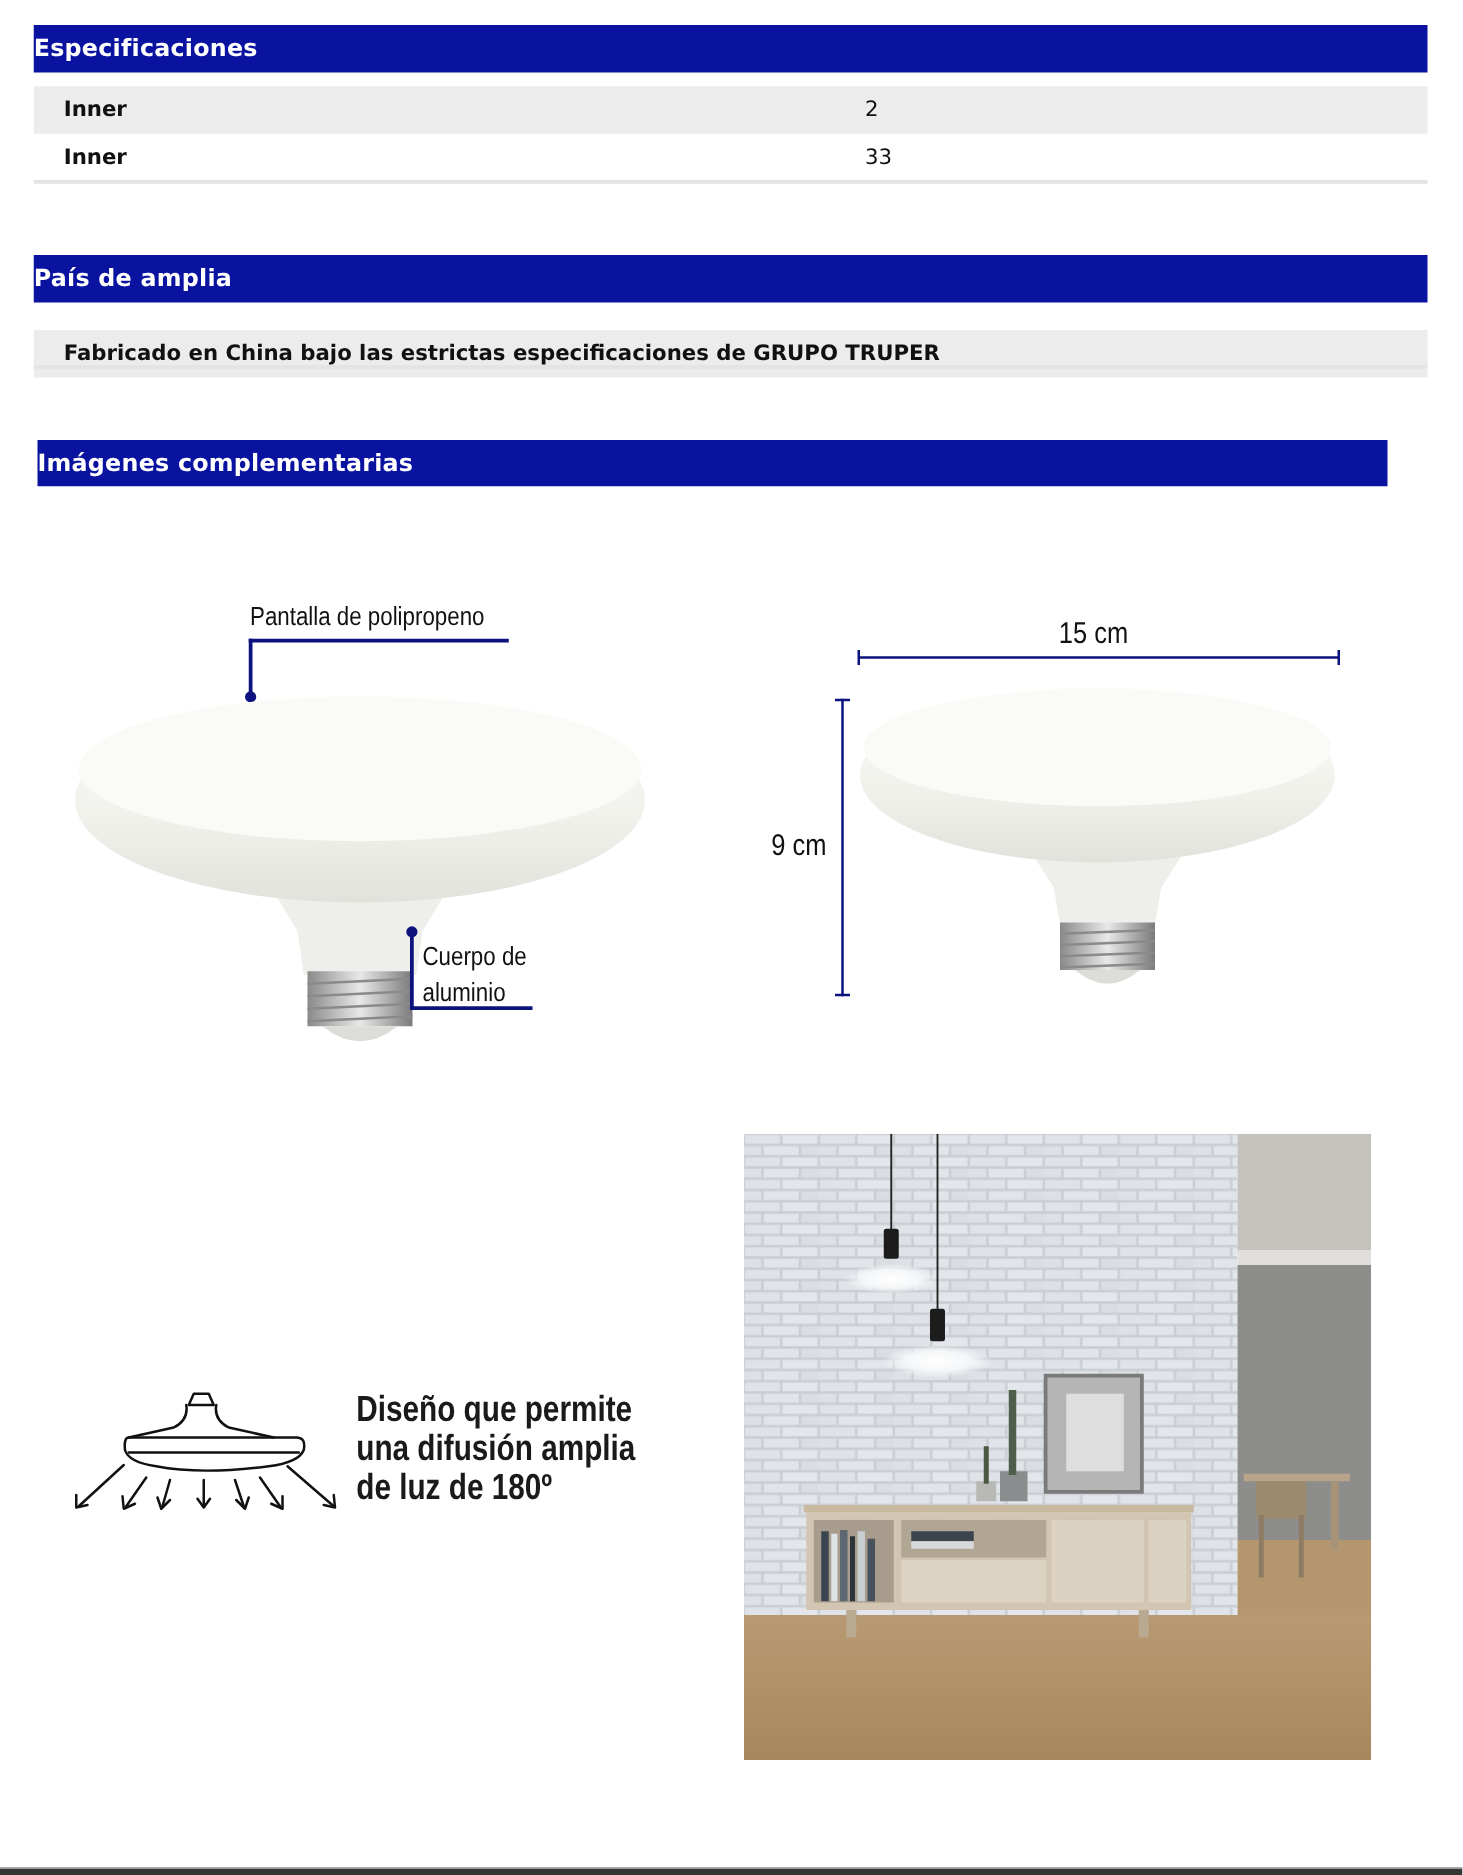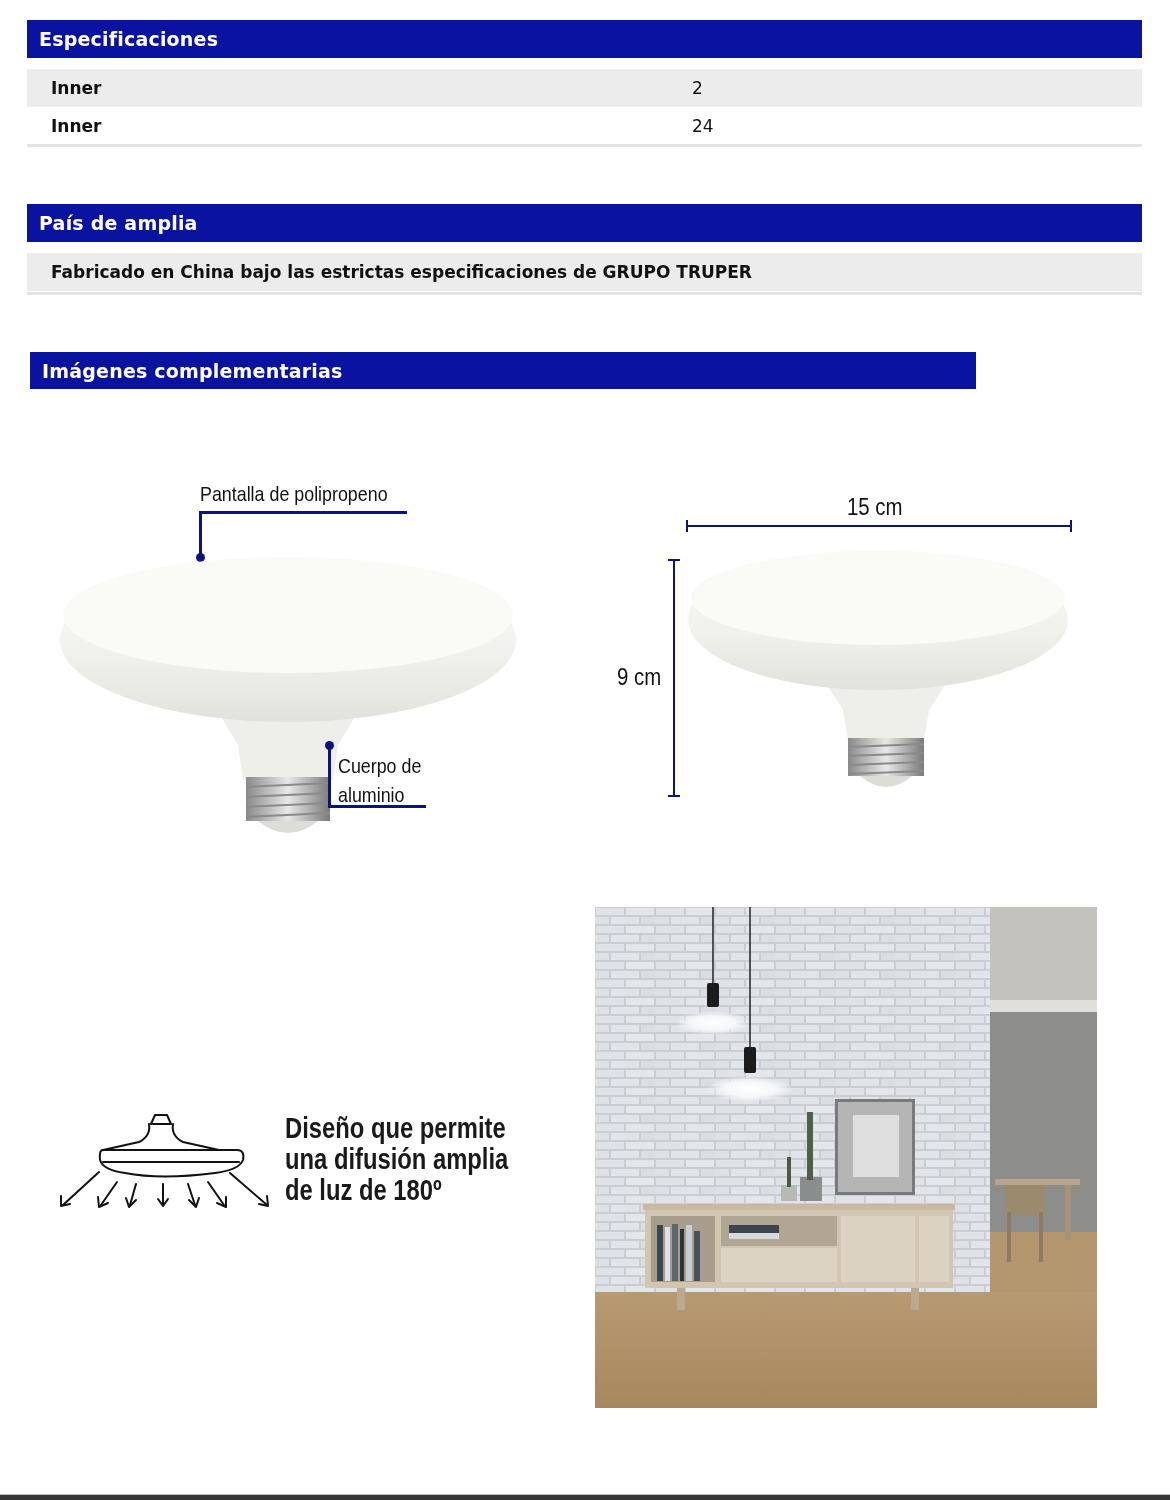--- a/index.html
+++ b/index.html
@@ -6,21 +6,21 @@
   body {
     width: 1170px; height: 1500px; position: relative; overflow: hidden;
     background: #ffffff;
     font-family: "DejaVu Sans", "Liberation Sans", sans-serif;
     color: #111;
   }
   .section-header {
     position: absolute; left: 27px; width: 1115px; height: 38px;
     background: #0a12a0; color: #fff;
     font-weight: bold; font-size: 19px;
-    display: flex; align-items: center; padding-left: 12px; box-sizing: border-box;
+    display: flex; align-items: center; padding-left: 0; box-sizing: border-box;
     letter-spacing: 0.2px;
   }
   .spec-row {
     position: absolute; left: 27px; width: 1115px; height: 38px;
     display: flex; align-items: center; font-size: 17px; box-sizing: border-box;
   }
   .spec-row.shaded { background: #ececec; }
   .spec-row .label { position: absolute; left: 24px; font-weight: bold; }
   .spec-row .value { position: absolute; left: 665px; }
   .divider { position: absolute; left: 27px; width: 1115px; height: 3px; background: #e4e4e4; }
@@ -52,33 +52,33 @@
 
 <div class="section-header" style="top:20px;">
   <span>Especificaciones</span>
 </div>
 <div class="spec-row shaded" style="top:69px;">
   <span class="label">Inner</span>
   <span class="value">2</span>
 </div>
 <div class="spec-row" style="top:107px;">
   <span class="label">Inner</span>
-  <span class="value">24</span>
+  <span class="value">33</span>
 </div>
 <div class="divider" style="top:144px;"></div>
 
 <div class="section-header" style="top:204px;">
   <span>País de amplia</span>
 </div>
-<div class="spec-row shaded" style="top:253px;padding-left:40px;">
+<div class="spec-row shaded" style="top:264px;padding-left:40px;">
   <span class="label">Fabricado en China bajo las estrictas especificaciones de GRUPO TRUPER</span>
 </div>
 <div class="divider" style="top:292px;"></div>
 
-<div class="section-header" style="top:352px; left:30px; width:946px; height:37px;">
+<div class="section-header" style="top:352px; left:30px; width:1080px; height:37px;">
   <span>Imágenes complementarias</span>
 </div>
 
 <div class="callout-text" style="left:200px; top:482px;">Pantalla de polipropeno</div>
 <div class="line-h" style="left:199px; top:511px; width:208px;"></div>
 <div class="line-v" style="left:199px; top:511px; height:45px;"></div>
 <div class="dot" style="left:196px; top:553px;"></div>
 
 <svg class="bulb" style="left:58px; top:555px;" width="460" height="285" viewBox="0 0 460 285">
   <defs>

